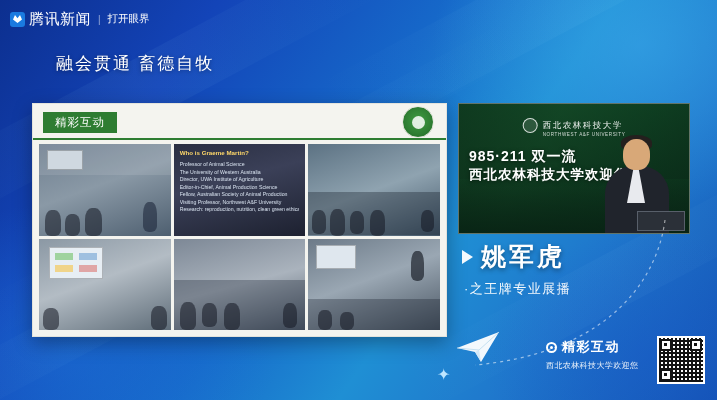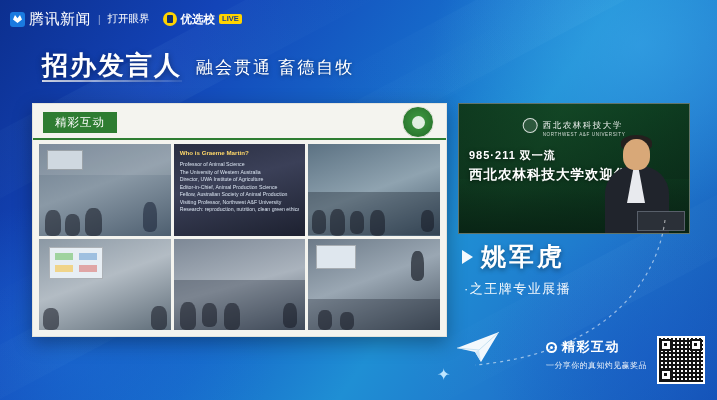--- a/index.html
+++ b/index.html
@@ -214,21 +214,21 @@
   }
   .vid-univ-seal {
     width: 15px; height: 15px; border-radius: 50%;
     border: 1px solid rgba(255,255,255,.8);
     background: rgba(255,255,255,.12);
   }
   .vid-univ-cn { font-size: 8.5px; letter-spacing: 1.5px; white-space: nowrap; }
   .vid-univ-en { font-size: 4.6px; letter-spacing: .6px; opacity: .85; white-space: nowrap; display:block; }
   .vid-line1 {
     position: absolute; left: 10px; top: 44px;
-    color: #ffffff; font-size: 11px; font-weight: bold;
+    color: #ffffff; font-size: 14px; font-weight: bold;
     letter-spacing: 1px; text-shadow: 0 1px 4px rgba(0,0,0,.6);
     white-space: nowrap;
   }
   .vid-line2 {
     position: absolute; left: 10px; top: 62px;
     color: #ffffff; font-size: 13.5px; font-weight: bold;
     letter-spacing: 1px; text-shadow: 0 1px 4px rgba(0,0,0,.6);
     white-space: nowrap;
   }
   .vid-person {
@@ -368,30 +368,24 @@
   <div class="streak s4"></div>
   <div class="streak s5"></div>
 
   <div class="topbar">
     <div class="tx-logo">
       <span class="tx-mark"></span>
       <span class="tx-text">腾讯新闻</span>
     </div>
     <span class="tx-sep">|</span>
     <span class="tx-sub">打开眼界</span>
-    <div class="yxx">
-      <span class="yxx-dot"></span>
-      <span class="yxx-text">优选校</span>
-      <span class="live-badge">LIVE</span>
-    </div>
   </div>
 
   <div class="title-wrap">
     <div>
-      <div class="brand-title">招办发言人</div>
       <div class="brand-underline"></div>
     </div>
     <div class="slogan">融会贯通 畜德自牧</div>
   </div>
 
   <div class="slide">
     <div class="slide-head">
       <div class="slide-tag">精彩互动</div>
       <div class="slide-logo"></div>
     </div>
@@ -496,21 +490,21 @@
     <polyline points="2,18 24,20 44,2" fill="none" stroke="#b9d9ee" stroke-width="0.8"></polyline>
   </svg>
 
   <div class="star">✦</div>
 
   <div class="interact">
     <div class="in-head">
       <span class="in-dot"></span>
       <span class="in-title">精彩互动</span>
     </div>
-    <div class="in-line">一分享你的真知灼见赢奖品</div>
+    <div class="in-line">西北农林科技大学欢迎您</div>
   </div>
 
   <div class="qr">
     <div class="qr-inner">
       <span class="qr-eye qe1"></span>
       <span class="qr-eye qe2"></span>
       <span class="qr-eye qe3"></span>
     </div>
   </div>
 

